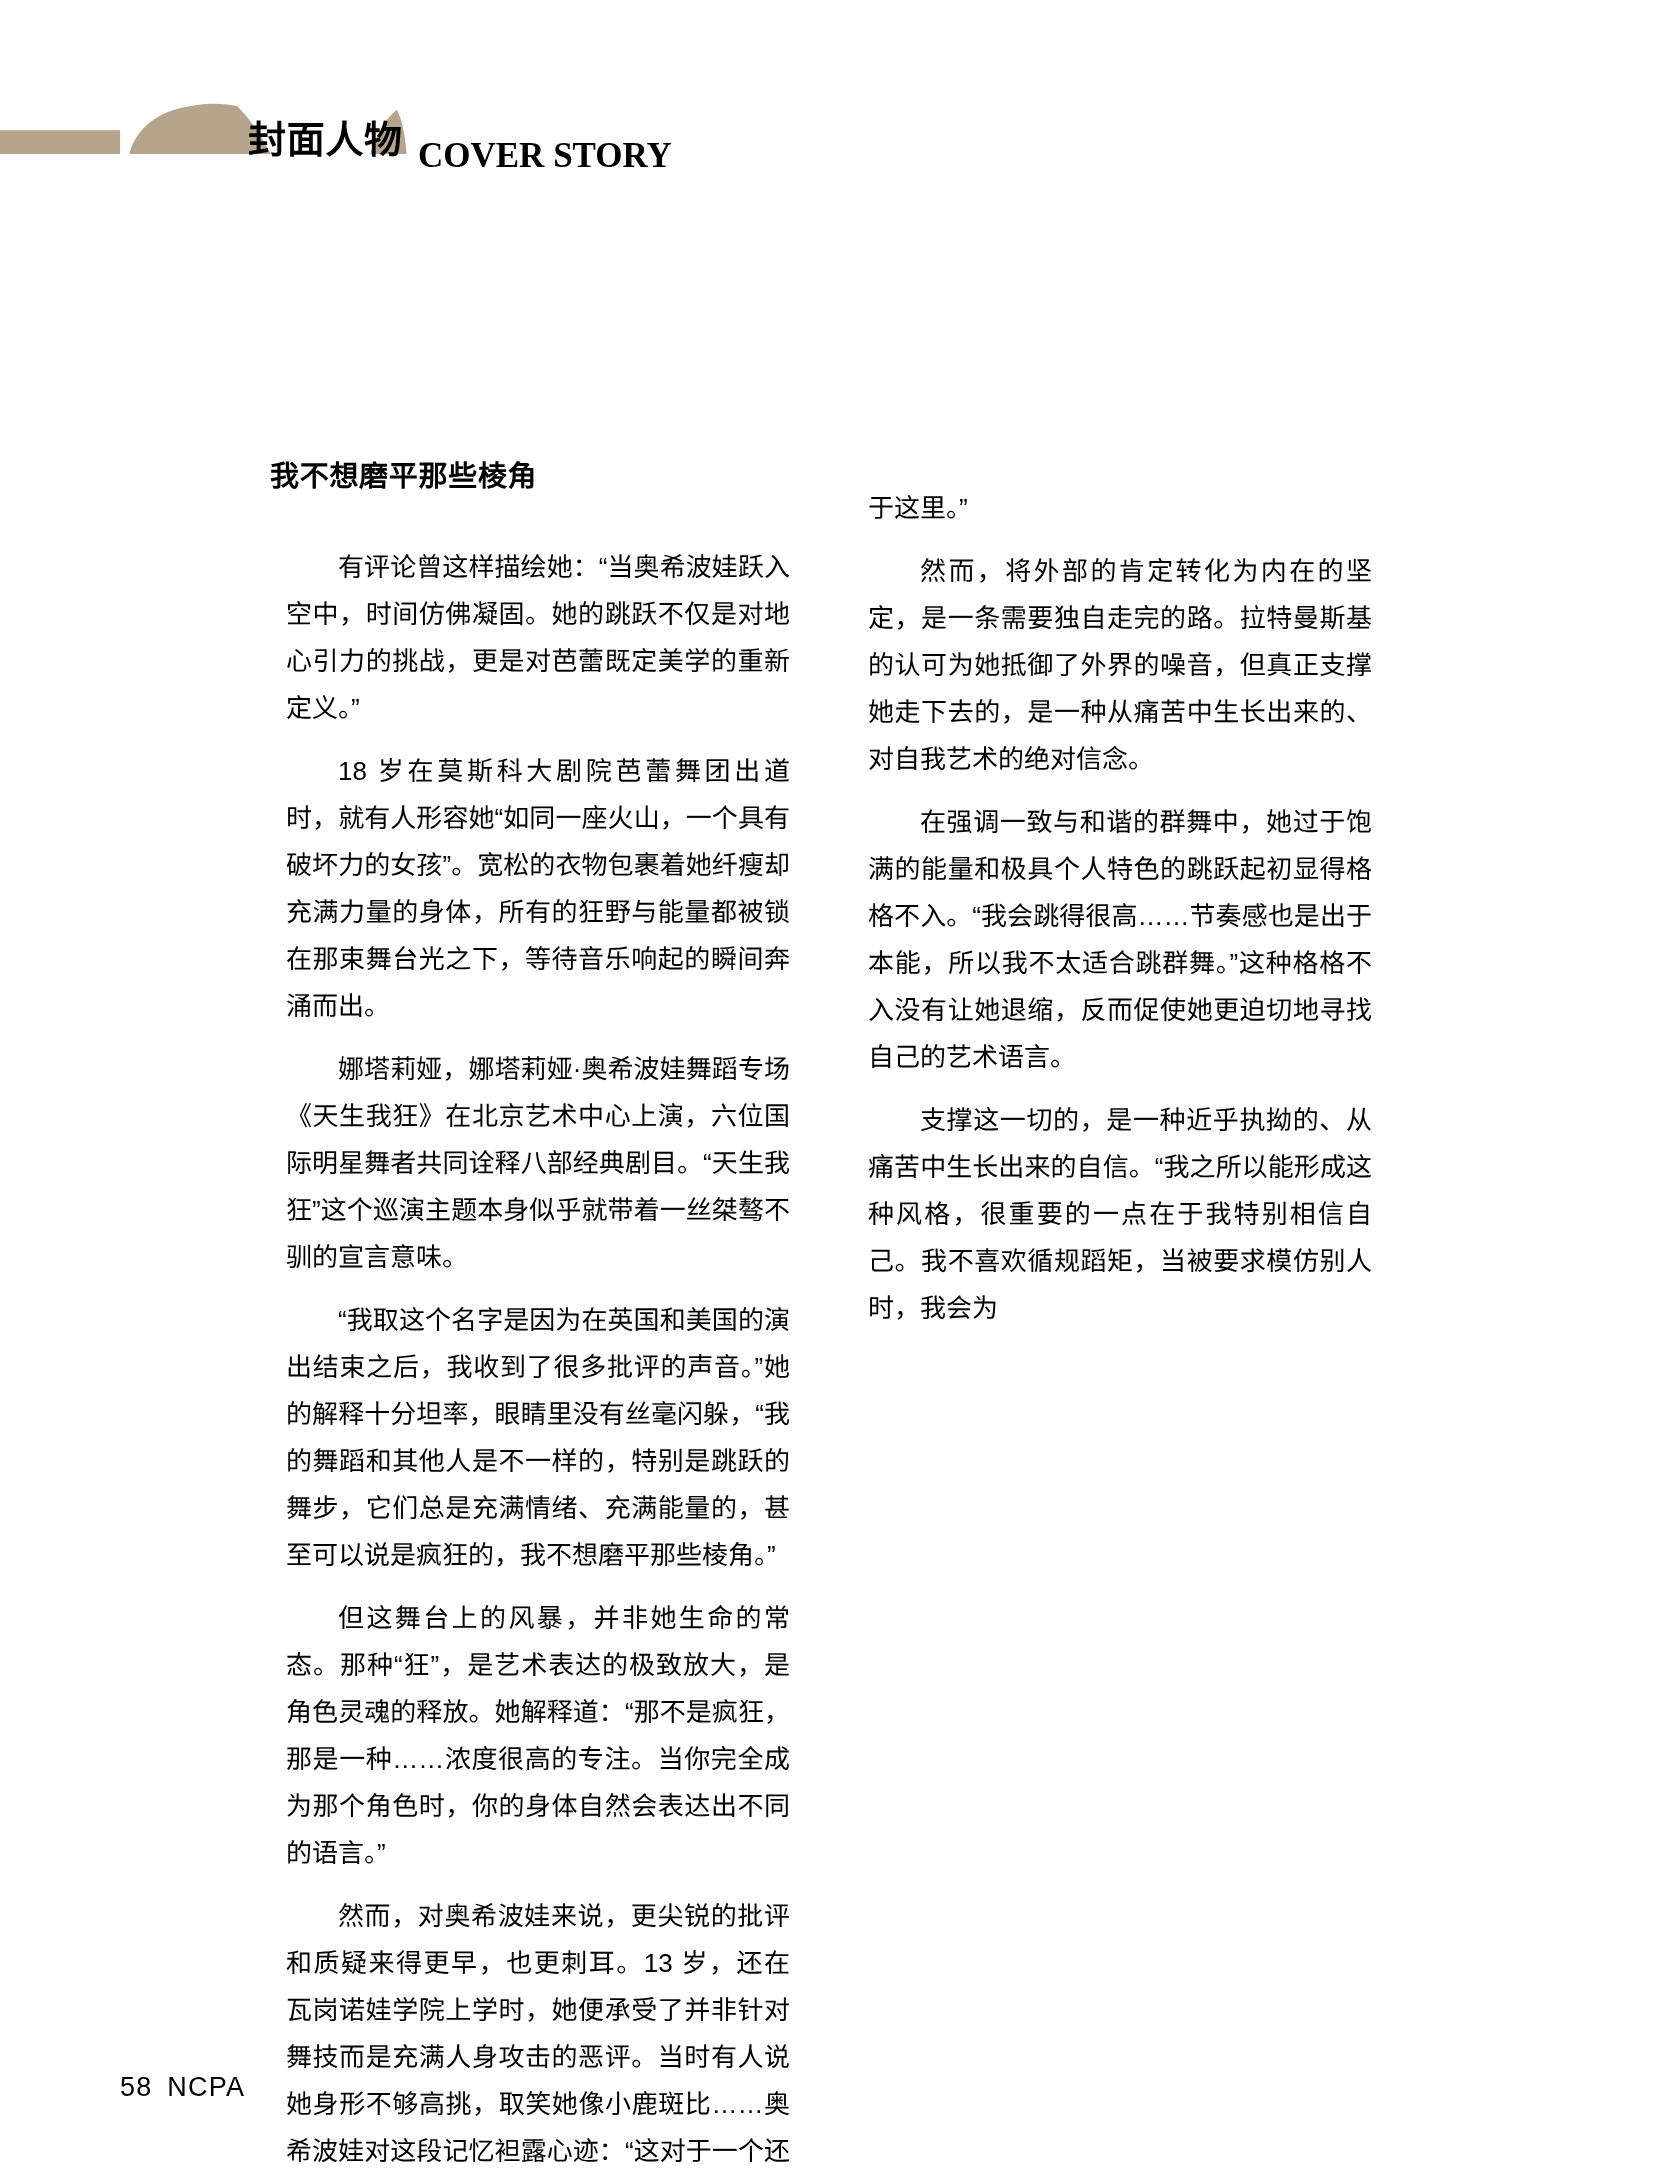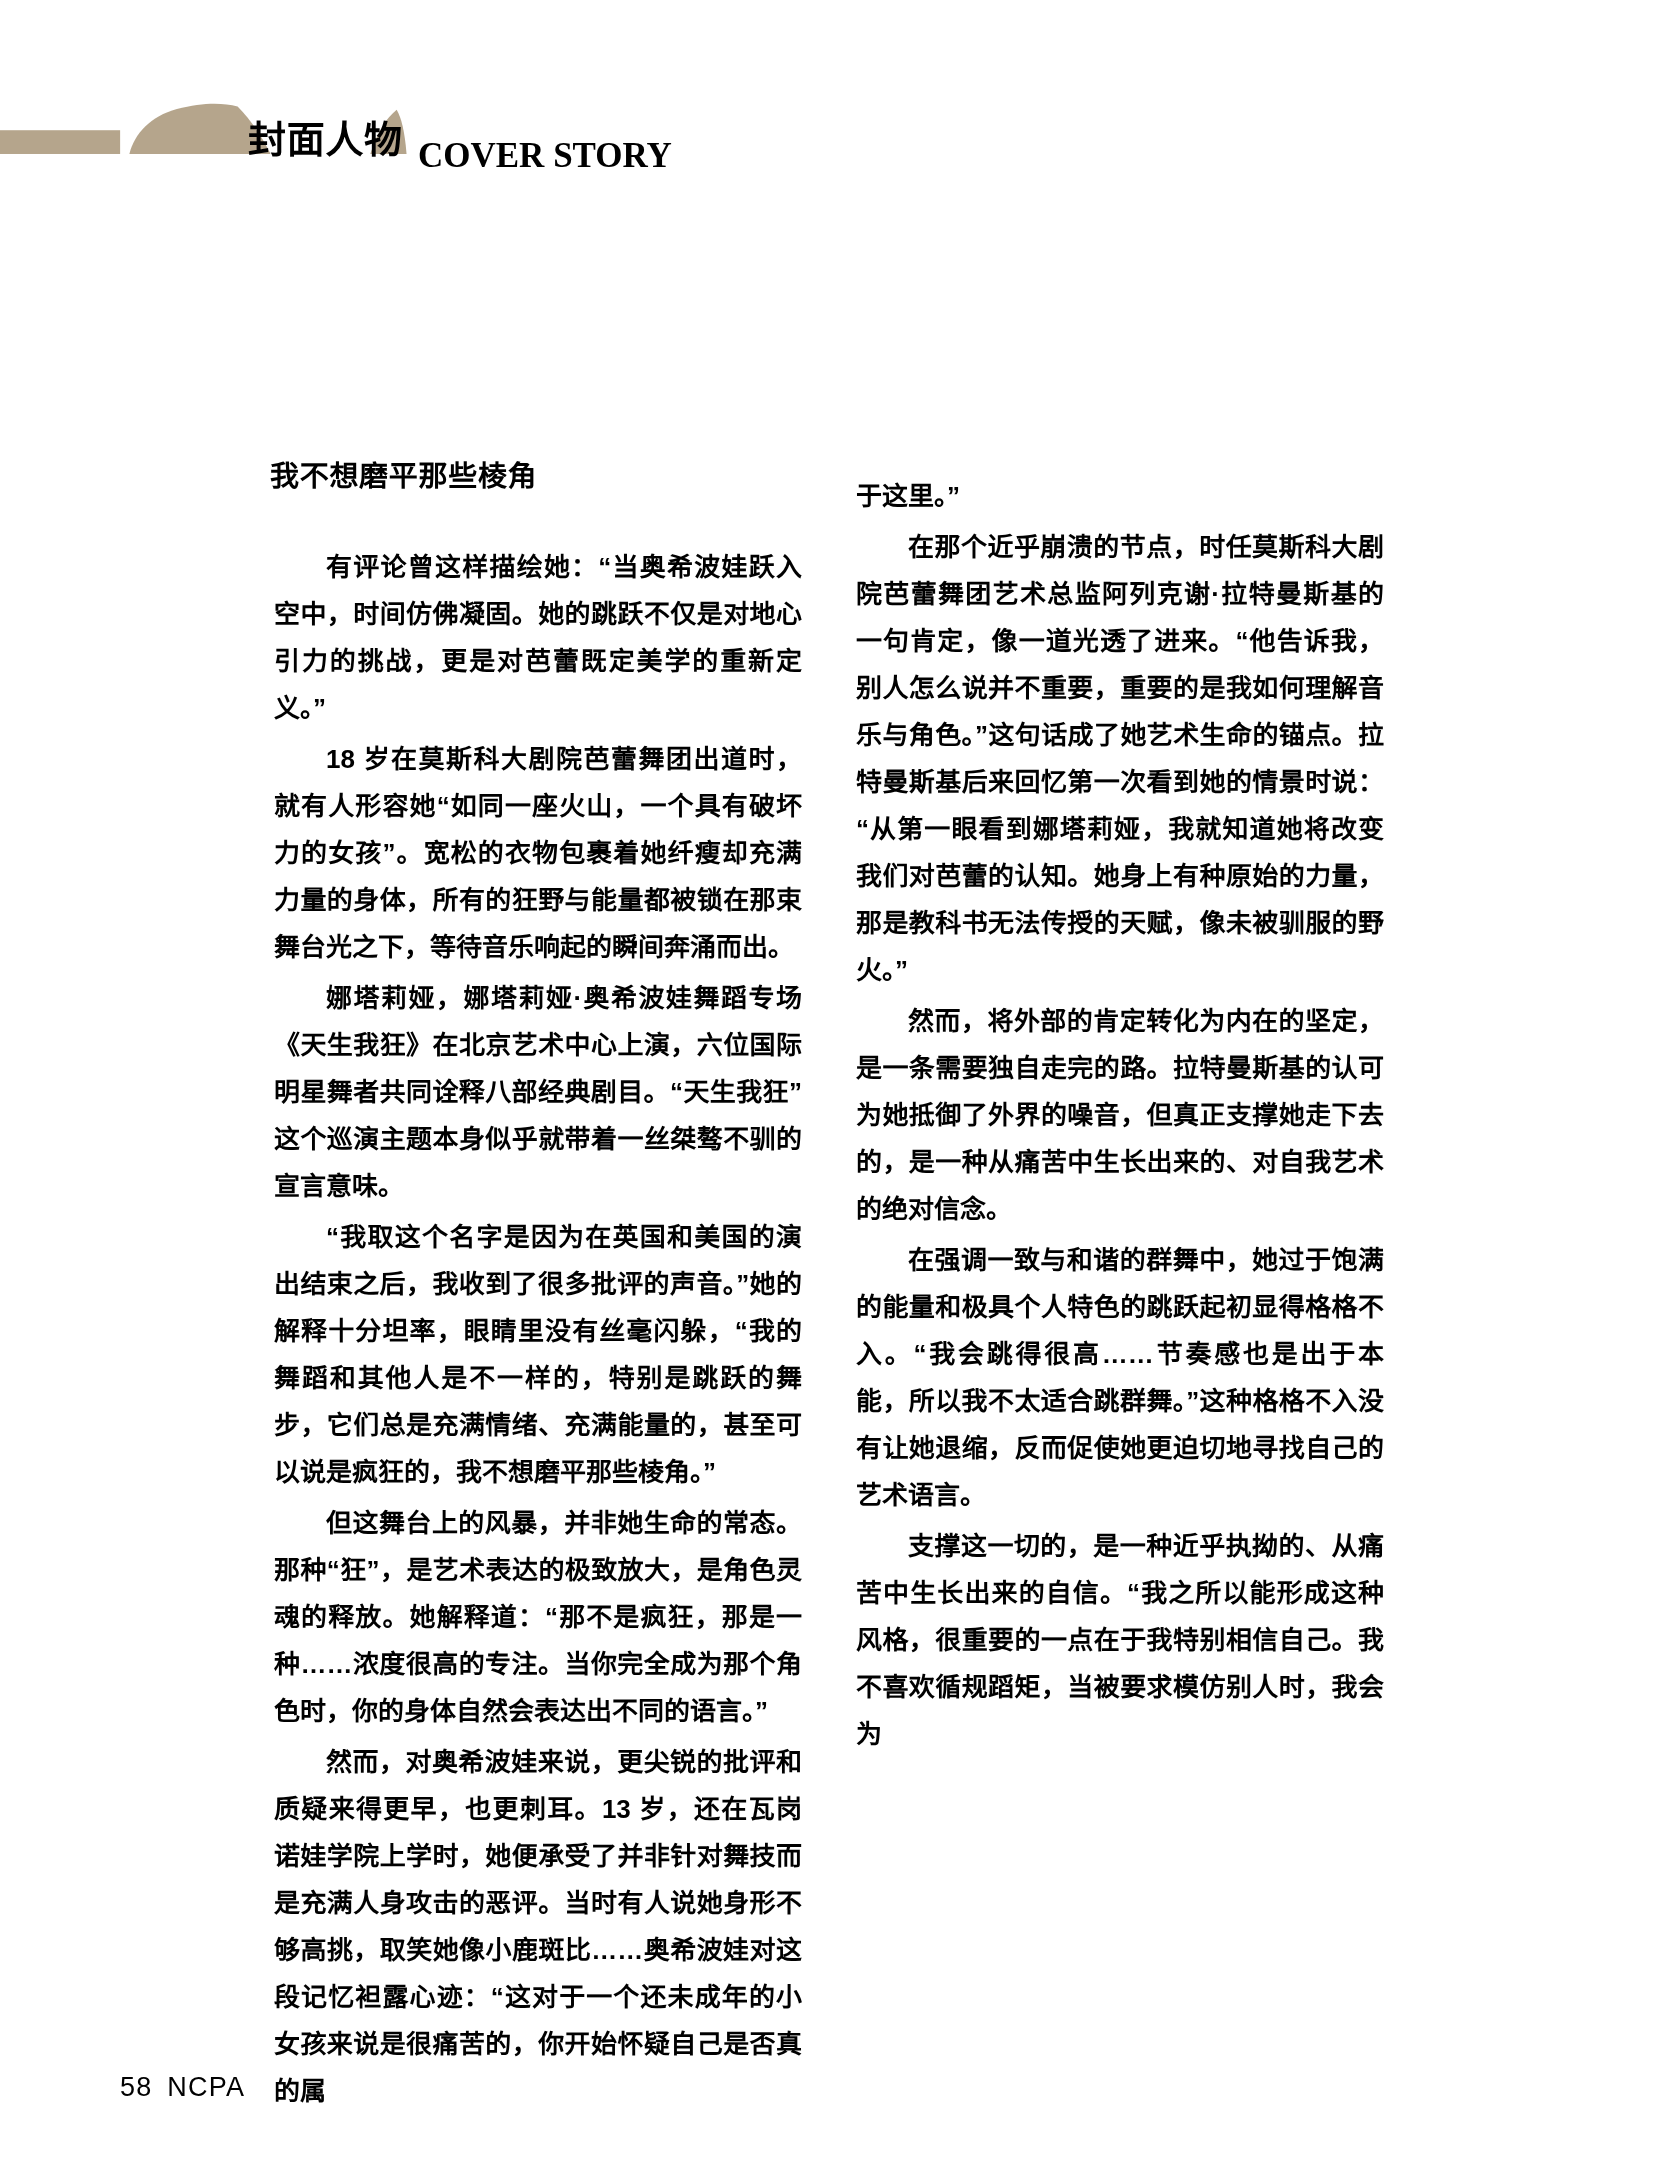--- a/index.html
+++ b/index.html
@@ -25,21 +25,21 @@
     font-size:35px;line-height:34px;font-weight:700;letter-spacing:0px;
     white-space:nowrap;color:#000;
   }
   
   .col{
     position:absolute;width:536px;
     font-size:26px;line-height:47px;
     text-align:justify;
     color:#000;
   }
-  .col p{margin:4px;text-indent:2em;font-weight:bold;}
+  .col p{margin:16px;text-indent:2em;}
   .col p.cont{text-indent:0;}
   .col-left{left:270px;top:460px;}
   .col-right{left:852px;top:469px;}
   .subhead{
     font-size:29px;line-height:33px;font-weight:bold;
     margin:0 0 51px 0;letter-spacing:0.7px;text-align:left;
   }
   
   .folio{
     position:absolute;left:120px;top:2073px;height:29px;
@@ -81,21 +81,20 @@
         <p>“我取这个名字是因为在英国和美国的演出结束之后，我收到了很多批评的声音。”她的解释十分坦率，眼睛里没有丝毫闪躲，“我的舞蹈和其他人是不一样的，特别是跳跃的舞步，它们总是充满情绪、充满能量的，甚至可以说是疯狂的，我不想磨平那些棱角。”</p>
         <p>但这舞台上的风暴，并非她生命的常态。那种“狂”，是艺术表达的极致放大，是角色灵魂的释放。她解释道：“那不是疯狂，那是一种……浓度很高的专注。当你完全成为那个角色时，你的身体自然会表达出不同的语言。”</p>
         <p>然而，对奥希波娃来说，更尖锐的批评和质疑来得更早，也更刺耳。13 岁，还在瓦岗诺娃学院上学时，她便承受了并非针对舞技而是充满人身攻击的恶评。当时有人说她身形不够高挑，取笑她像小鹿斑比……奥希波娃对这段记忆袒露心迹：“这对于一个还未成年的小女孩来说是很痛苦的，你开始怀疑自己是否真的属</p>
       </div>
   </div>
 
   <div class="col col-right">
     <p class="cont">于这里。”</p>
     <div>
 
-    <p>在那个近乎崩溃的节点，时任莫斯科大剧院芭蕾舞团艺术总监阿列克谢·拉特曼斯基的一句肯定，像一道光透了进来。“他告诉我，别人怎么说并不重要，重要的是我如何理解音乐与角色。”这句话成了她艺术生命的锚点。拉特曼斯基后来回忆第一次看到她的情景时说：“从第一眼看到娜塔莉娅，我就知道她将改变我们对芭蕾的认知。她身上有种原始的力量，那是教科书无法传授的天赋，像未被驯服的野火。”</p>
         <p>然而，将外部的肯定转化为内在的坚定，是一条需要独自走完的路。拉特曼斯基的认可为她抵御了外界的噪音，但真正支撑她走下去的，是一种从痛苦中生长出来的、对自我艺术的绝对信念。</p>
         <p>在强调一致与和谐的群舞中，她过于饱满的能量和极具个人特色的跳跃起初显得格格不入。“我会跳得很高……节奏感也是出于本能，所以我不太适合跳群舞。”这种格格不入没有让她退缩，反而促使她更迫切地寻找自己的艺术语言。</p>
         <p>支撑这一切的，是一种近乎执拗的、从痛苦中生长出来的自信。“我之所以能形成这种风格，很重要的一点在于我特别相信自己。我不喜欢循规蹈矩，当被要求模仿别人时，我会为</p>
       </div>
   </div>
 
   <div class="folio">
     <span class="num">58</span><span>NCPA</span>
   </div>
 

